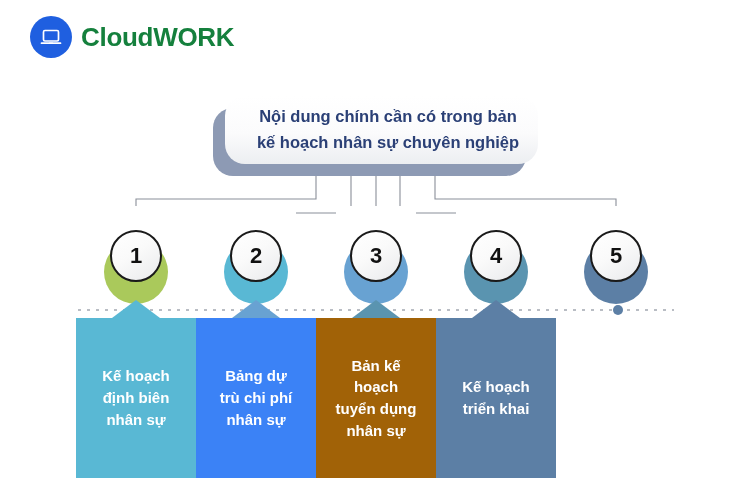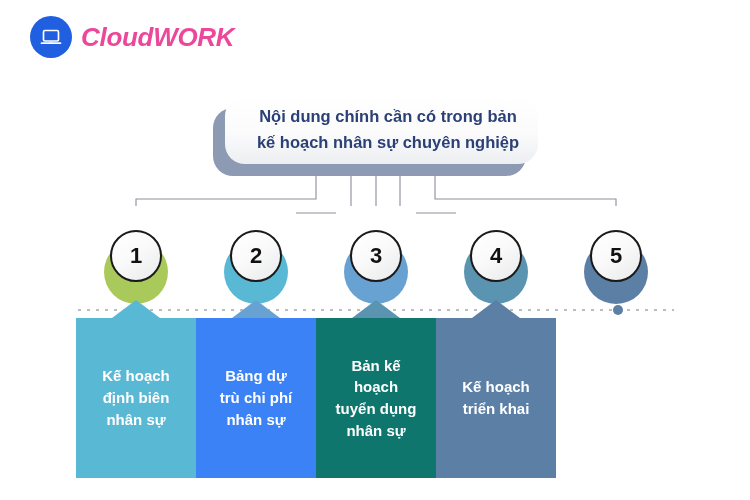--- a/index.html
+++ b/index.html
@@ -95,21 +95,21 @@
 <div id="stage">
 
   <div id="logo">
     <div id="logo-mark" style="background: rgb(31, 95, 224);">
       <svg width="24" height="24" viewBox="0 0 24 24" aria-hidden="true">
         <rect x="4.5" y="5.5" width="15" height="10.5" rx="1.4" fill="none" stroke="#ffffff" stroke-width="1.7"></rect>
         <path d="M2.5 18.2 H21.5" stroke="#ffffff" stroke-width="1.7" stroke-linecap="round"></path>
         <path d="M10.3 18.2 H13.7" stroke="#ffffff" stroke-width="1.2" stroke-linecap="round"></path>
       </svg>
     </div>
-    <div id="logo-text" style="color: #ec4899; font-style: italic;">CloudWORK</div>
+    <div id="logo-text" style="color: #15803d;">CloudWORK</div>
   </div>
 
   <div id="title-wrap">
     <div id="title-shadow" style="background: rgb(141, 154, 180);"></div>
     <div id="title-card">
       <div class="title-line" style="color: rgb(43, 64, 118);">Nội dung chính cần có trong bản</div>
       <div class="title-line" style="color: rgb(43, 64, 118);">kế hoạch nhân sự chuyên nghiệp</div>
     </div>
   </div>
 
@@ -176,21 +176,21 @@
       </div>
     </div>
     <div class="col">
       <div class="col-tip" style="border-bottom: 18px solid rgb(104, 162, 210);"></div>
       <div class="col-body" style="background: #3b82f6;">
         <div class="col-label">Bảng dự<br>trù chi phí<br>nhân sự</div>
       </div>
     </div>
     <div class="col">
       <div class="col-tip" style="border-bottom: 18px solid rgb(90, 148, 176);"></div>
-      <div class="col-body" style="background: #0f766e;">
+      <div class="col-body" style="background: #a16207;">
         <div class="col-label">Bản kế<br>hoạch<br>tuyển dụng<br>nhân sự</div>
       </div>
     </div>
     <div class="col">
       <div class="col-tip" style="border-bottom: 18px solid rgb(92, 127, 165);"></div>
       <div class="col-body" style="background: rgb(92, 127, 165);">
         <div class="col-label">Kế hoạch<br>triển khai</div>
       </div>
     </div>
   </div>

